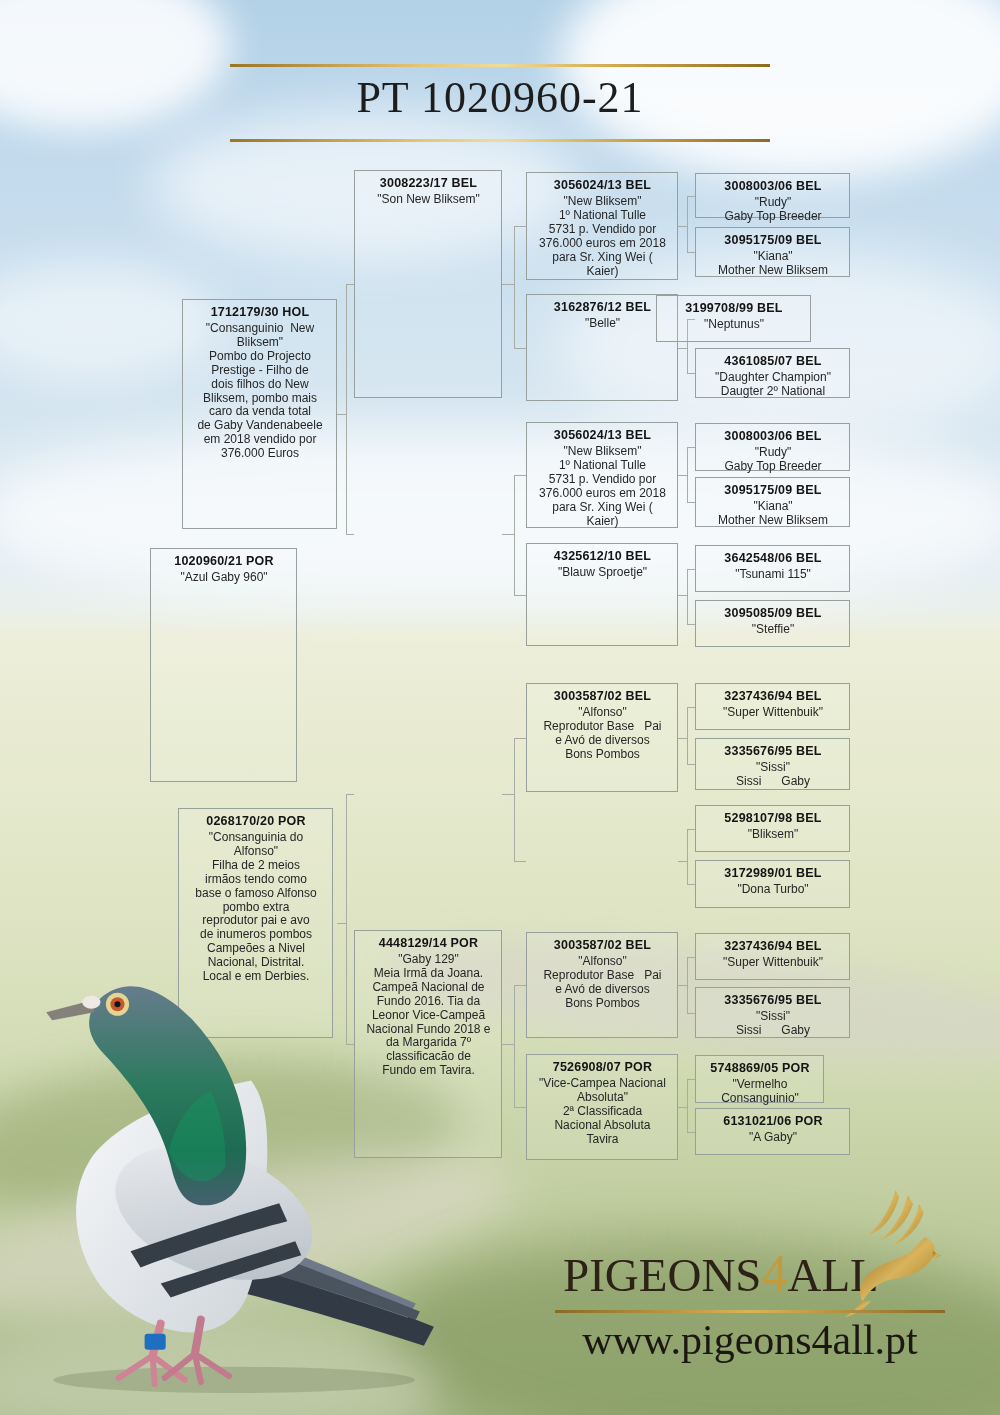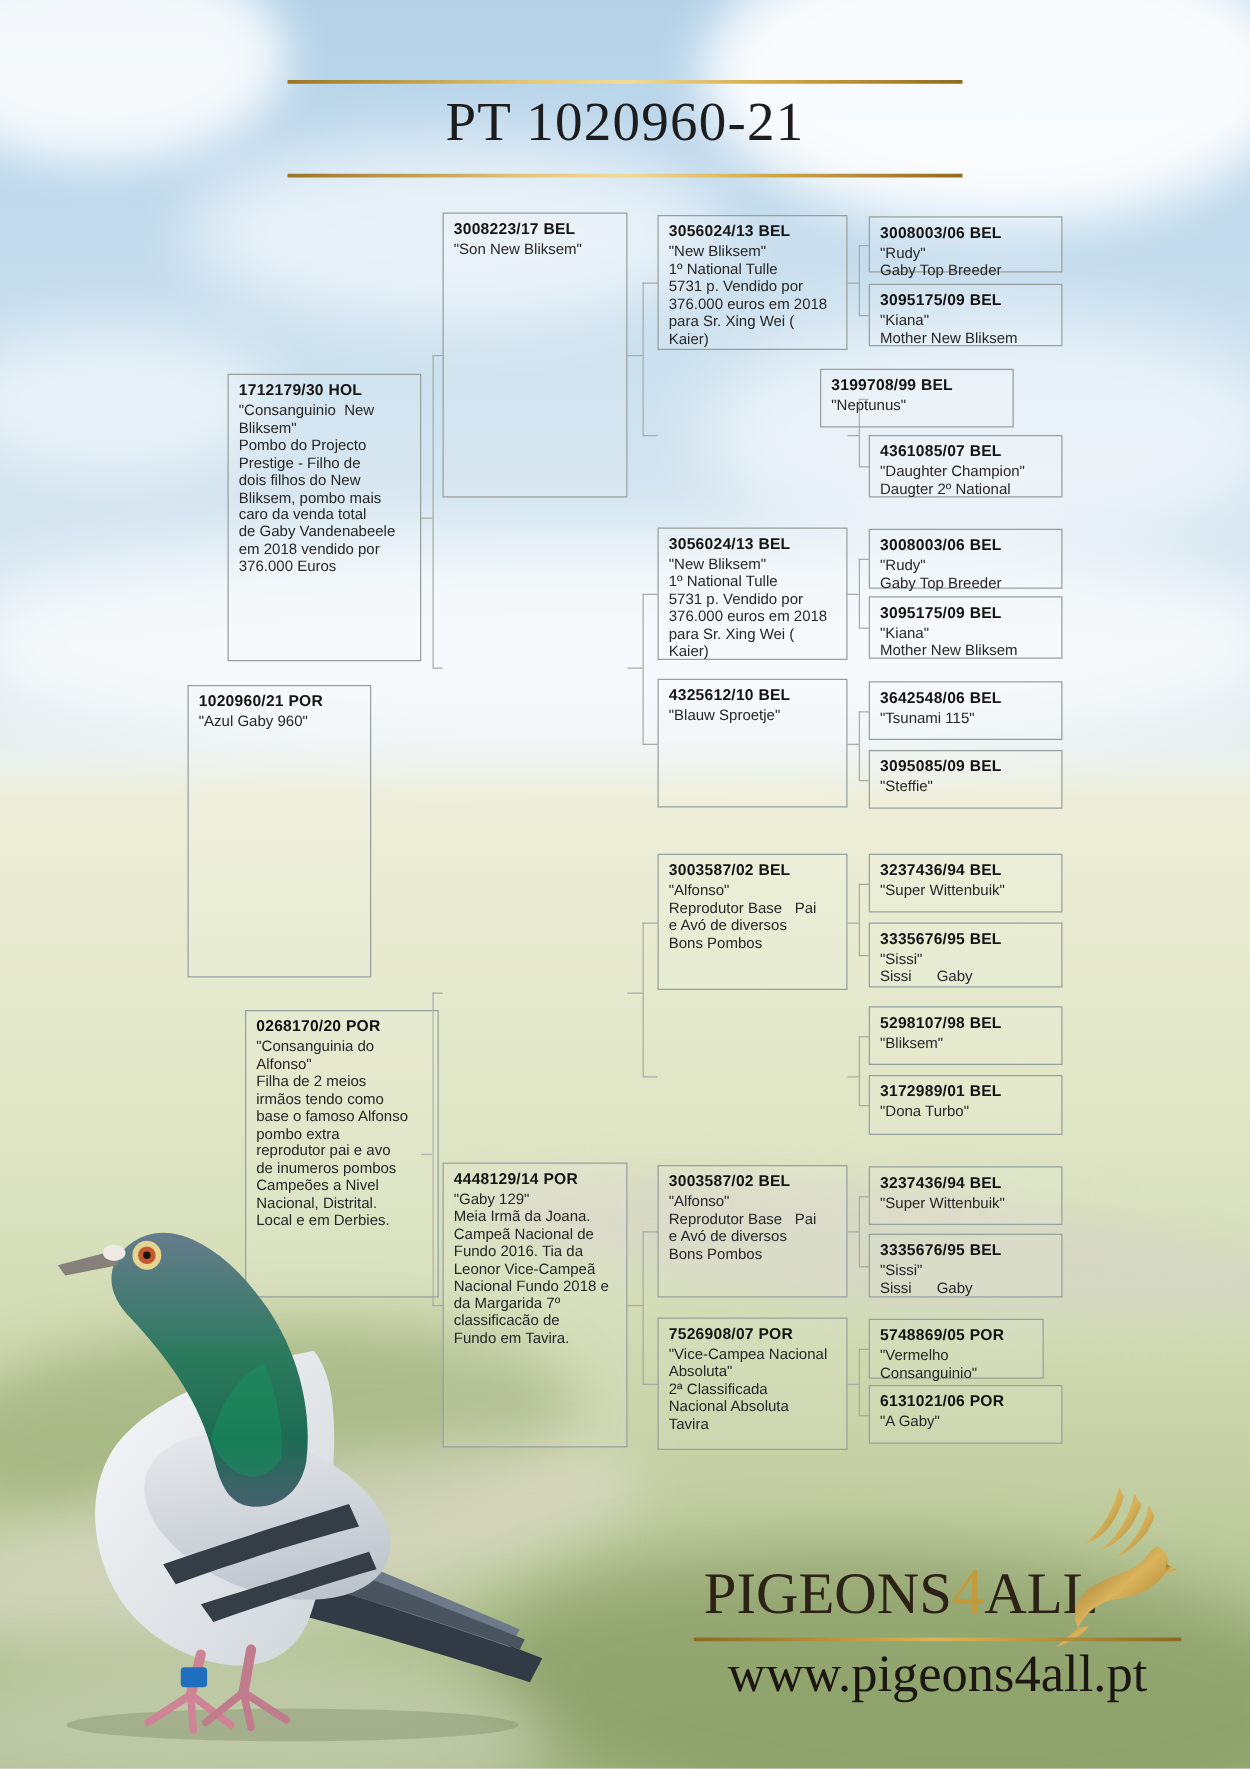--- a/index.html
+++ b/index.html
@@ -27,21 +27,21 @@
   .title-rule{position:absolute;left:230px;width:540px;height:3px;z-index:2;
     background:linear-gradient(90deg,#9a7524,#e3c575 35%,#f0dc9a 50%,#d4ac4e 70%,#8f6b1f);}
   .tr-top{top:64px;}
   .tr-bottom{top:139px;}
   .page-title{position:absolute;left:0;right:0;top:72px;margin:0;text-align:center;z-index:2;
     font-family:"Liberation Serif","DejaVu Serif",serif;font-weight:normal;
     font-size:44px;color:#1d1d1d;letter-spacing:1px;}
 
   .pbox{position:absolute;box-sizing:border-box;z-index:2;
     border:1px solid #97a09c;background:rgba(255,255,255,0.10);
-    padding:5px 7px 2px 8px;overflow:visible;}
+    padding:5px 7px 2px 8px;overflow:visible;text-align:center;}
   .ring{font-weight:bold;font-size:12.5px;color:#141414;letter-spacing:.2px;margin-bottom:3px;}
   .btxt{font-size:12px;line-height:1.16;color:#262626;white-space:pre-wrap;}
 
   .conn{position:absolute;background:#a7aca4;z-index:1;}
 
   .pigeon{position:absolute;left:18px;top:950px;width:432px;height:447px;z-index:3;}
 
   .logo-text{position:absolute;left:563px;top:1244px;z-index:2;white-space:nowrap;
     font-family:"Liberation Serif","DejaVu Serif",serif;font-size:47px;color:#2c2216;letter-spacing:0px;}
   .logo-four{color:#c39b3c;font-size:52px;}
@@ -83,21 +83,21 @@
 Bliksem"
 Pombo do Projecto
 Prestige - Filho de
 dois filhos do New
 Bliksem, pombo mais
 caro da venda total
 de Gaby Vandenabeele
 em 2018 vendido por
 376.000 Euros</div>
   </div>
-  <div class="pbox" id="mother" style="left:196px;top:808px;width:155px;height:230px">
+  <div class="pbox" id="mother" style="left:178px;top:808px;width:155px;height:230px">
     <div class="ring">0268170/20 POR</div>
     <div class="btxt">"Consanguinia do
 Alfonso"
 Filha de 2 meios
 irmãos tendo como
 base o famoso Alfonso
 pombo extra
 reprodutor pai e avo
 de inumeros pombos
 Campeões a Nivel
@@ -124,20 +124,24 @@
 
   <div class="pbox" id="g4a" style="left:526px;top:172px;width:152px;height:108px">
     <div class="ring">3056024/13 BEL</div>
     <div class="btxt">"New Bliksem"
 1º National Tulle
 5731 p. Vendido por
 376.000 euros em 2018
 para Sr. Xing Wei (
 Kaier)</div>
   </div>
+  <div class="pbox" id="g4b" style="left:526px;top:294px;width:152px;height:107px">
+    <div class="ring">3162876/12 BEL</div>
+    <div class="btxt">"Belle"</div>
+  </div>
   <div class="pbox" id="g4c" style="left:526px;top:422px;width:152px;height:106px">
     <div class="ring">3056024/13 BEL</div>
     <div class="btxt">"New Bliksem"
 1º National Tulle
 5731 p. Vendido por
 376.000 euros em 2018
 para Sr. Xing Wei (
 Kaier)</div>
   </div>
   <div class="pbox" id="g4d" style="left:526px;top:543px;width:152px;height:103px">
@@ -223,21 +227,21 @@
   </div>
   <div class="pbox" id="g5m" style="left:695px;top:933px;width:155px;height:47px">
     <div class="ring">3237436/94 BEL</div>
     <div class="btxt">"Super Wittenbuik"</div>
   </div>
   <div class="pbox" id="g5n" style="left:695px;top:987px;width:155px;height:51px">
     <div class="ring">3335676/95 BEL</div>
     <div class="btxt">"Sissi"
 Sissi      Gaby</div>
   </div>
-  <div class="pbox" id="g5o" style="left:695px;top:1055px;width:140px;height:48px">
+  <div class="pbox" id="g5o" style="left:695px;top:1055px;width:129px;height:48px">
     <div class="ring">5748869/05 POR</div>
     <div class="btxt">"Vermelho
 Consanguinio"</div>
   </div>
   <div class="pbox" id="g5p" style="left:695px;top:1108px;width:155px;height:47px">
     <div class="ring">6131021/06 POR</div>
     <div class="btxt">"A Gaby"</div>
   </div>
 
   <svg class="pigeon" viewBox="0 0 430 445">

